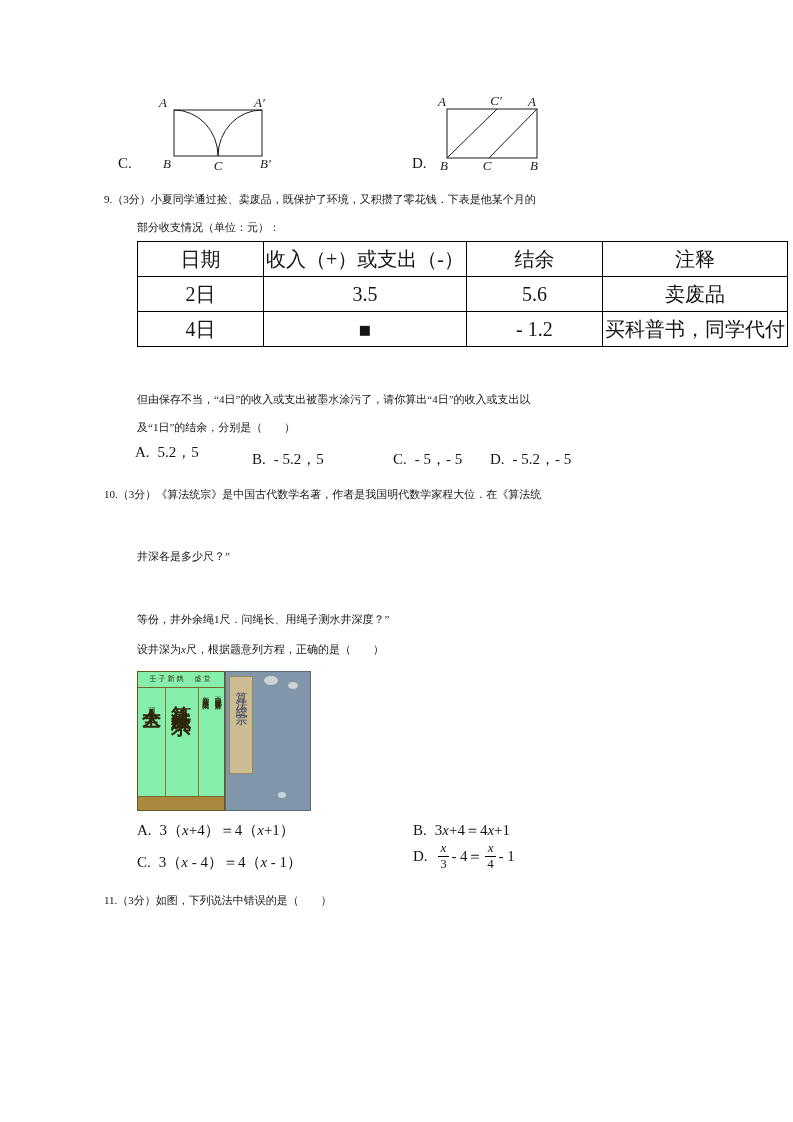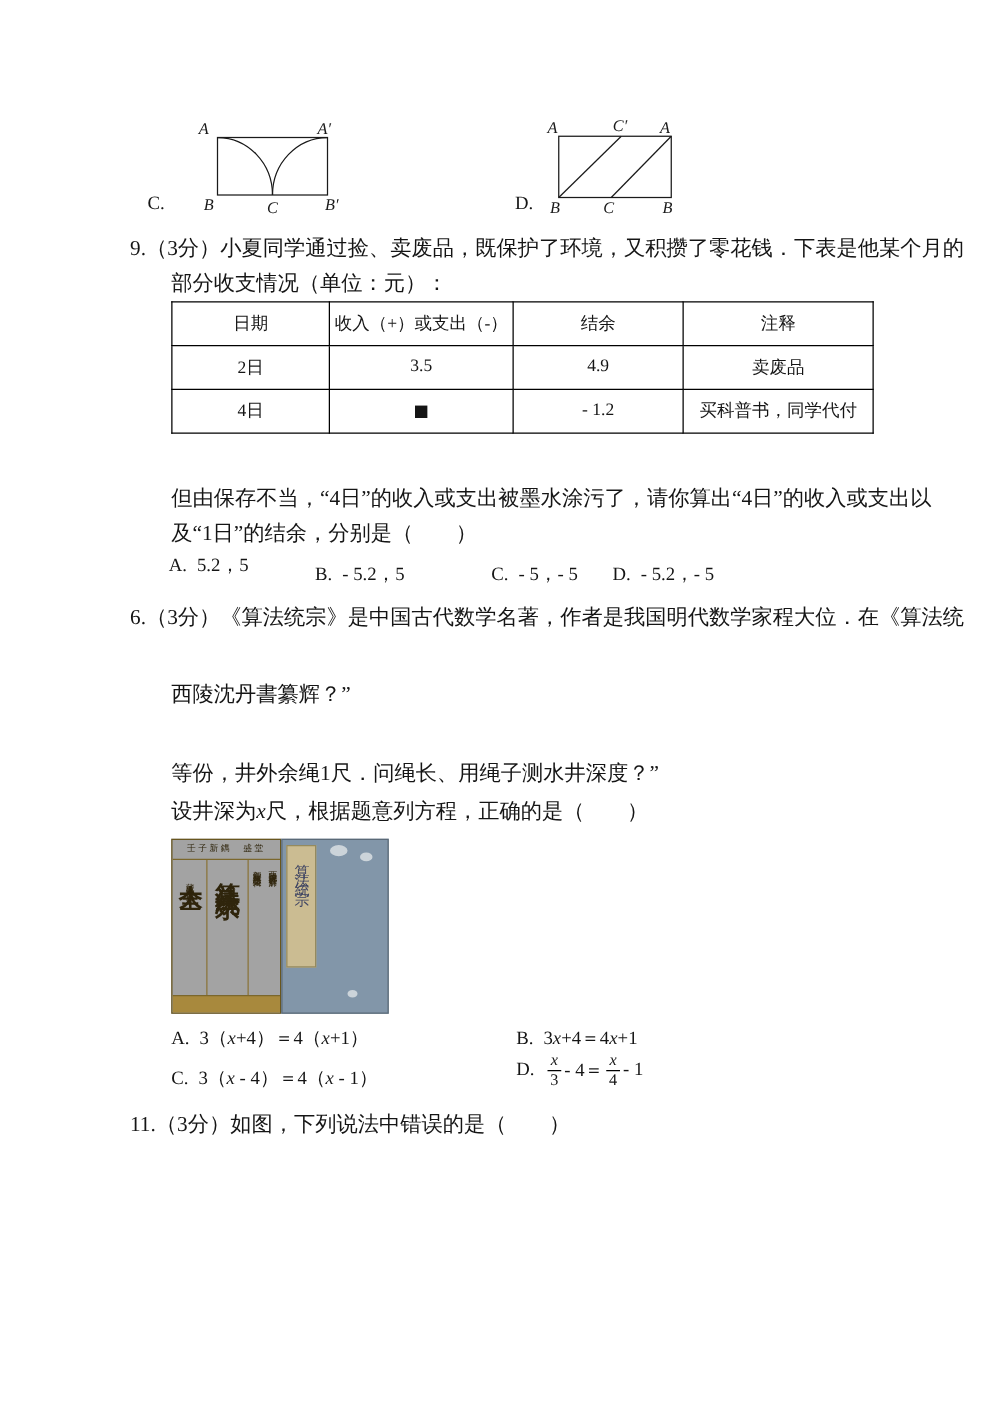--- a/index.html
+++ b/index.html
@@ -1,18 +1,18 @@
 <!DOCTYPE html>
 <html><head>
 <meta charset="utf-8">
 <style>
   html,body{margin:0;padding:0;background:#ffffff;}
   .page{position:relative;width:793px;height:1122px;background:#ffffff;overflow:hidden;
         font-family:"Liberation Serif","DejaVu Serif",serif;color:#151515;}
-  .line{position:absolute;font-size:17px;line-height:18px;white-space:nowrap;}
+  .line{position:absolute;font-size:11px;line-height:18px;white-space:nowrap;}
   .opt{position:absolute;font-size:15px;white-space:nowrap;}
   .opt-label{margin-right:8px;}
   var{font-style:italic;font-family:"Liberation Serif","DejaVu Serif",serif;}
 
   
   .q9l1{left:104px;top:190px}
   .q9l2{left:137px;top:218px}
   .q9p1{left:137px;top:390px}
   .q9p2{left:137px;top:418px}
   .q9oA{left:135px;top:443px}
@@ -35,35 +35,35 @@
 
   
   svg.figc{position:absolute;left:112px;top:86px;}
   svg.figd{position:absolute;left:408px;top:86px;}
   svg .shape{fill:none;stroke:#1a1a1a;stroke-width:1;}
   svg text{font-family:"Liberation Serif","DejaVu Serif",serif;font-style:italic;font-size:13px;fill:#1a1a1a;}
 
   
   table.expense{position:absolute;left:137px;top:241px;border-collapse:collapse;}
   table.expense td{border:1px solid #000;height:34px;text-align:center;vertical-align:middle;
-                   font-size:14px;padding:0 2px;white-space:nowrap;}
+                   font-size:20px;padding:0 2px;white-space:nowrap;}
   table.expense .c1{width:121px}
   table.expense .c2{width:142px}
   table.expense .c3{width:131px}
   table.expense .c4{width:147px}
   table.expense .sq{font-family:"DejaVu Sans",sans-serif;font-size:13px;}
 
   
   .frac{display:inline-block;text-align:center;font-size:13px;line-height:1.15;vertical-align:middle;margin:0 2px;}
   .frac .num{display:block;border-bottom:1px solid #000;padding:0 3px;}
   .frac .den{display:block;}
 
   
   .book{position:absolute;left:137px;top:671px;width:174px;height:140px;display:flex;}
-  .cover-left{position:relative;width:88px;height:140px;background:#a3a3a3;border:1px solid #68561f;
+  .cover-left{position:relative;width:88px;height:140px;background:#86efac;border:1px solid #68561f;
               box-sizing:border-box;color:#2f250c;overflow:hidden;}
   .cover-left .band{height:15px;border-bottom:1px solid #7b672c;font-size:7px;line-height:15px;
                     text-align:center;letter-spacing:2px;overflow:hidden;white-space:nowrap;}
   .cover-left .main{display:flex;height:108px;}
   .colL{width:27px;border-right:1px solid #8a743a;display:flex;flex-direction:column;align-items:center;padding-top:4px;}
   .colL .big{writing-mode:vertical-rl;font-size:19px;font-weight:bold;letter-spacing:3px;}
   .colL .tiny{writing-mode:vertical-rl;font-size:7px;letter-spacing:1px;margin-top:3px;}
   .colM{width:32px;border-right:1px solid #8a743a;display:flex;justify-content:center;}
   .colM span{writing-mode:vertical-rl;font-size:20px;font-weight:bold;letter-spacing:3px;padding-top:2px;}
   .colR{flex:1;display:flex;justify-content:space-around;padding-top:3px;}
@@ -115,42 +115,42 @@
     <tbody>
         <tr>
       <td class="c1">日期</td>
       <td class="c2">收入（+）或支出（-）</td>
       <td class="c3">结余</td>
       <td class="c4">注释</td>
     </tr>
     <tr>
       <td>2日</td>
       <td>3.5</td>
-      <td>4.9</td>
+      <td>5.6</td>
       <td>卖废品</td>
     </tr>
     <tr>
       <td>4日</td>
       <td class="sq">■</td>
       <td>- 1.2</td>
       <td>买科普书，同学代付</td>
     </tr>
   </tbody>
     </table>
 
   <div class="line q9p1">但由保存不当，“4日”的收入或支出被墨水涂污了，请你算出“4日”的收入或支出以</div>
   <div class="line q9p2">及“1日”的结余，分别是（　　）</div>
 
   <span class="opt q9oA"><span class="opt-label">A.</span><span>5.2，5</span></span>
   <span class="opt q9oB"><span class="opt-label">B.</span><span>- 5.2，5</span></span>
   <span class="opt q9oC"><span class="opt-label">C.</span><span>- 5，- 5</span></span>
   <span class="opt q9oD"><span class="opt-label">D.</span><span>- 5.2，- 5</span></span>
 
-  <div class="line q10l1">6.（3分）《算法统宗》是中国古代数学名著，作者是我国明代数学家程大位．在《算法统</div>
-  <div class="line q10l3">西陵沈丹書纂辉？”</div>
+  <div class="line q10l1">10.（3分）《算法统宗》是中国古代数学名著，作者是我国明代数学家程大位．在《算法统</div>
+  <div class="line q10l3">井深各是多少尺？”</div>
   <div class="line q10t2">等份，井外余绳1尺．问绳长、用绳子测水井深度？”</div>
   <div class="line q10s"><span>设井深为</span><var>x</var><span>尺，根据题意列方程，正确的是（　　）</span></div>
 
   <div class="book">
     <div class="cover-left">
       <div class="band">壬子新鐫　盛堂</div>
       <div class="main">
         <div class="colL">
           <span class="big">大全</span>
           <span class="tiny">藏板</span>

